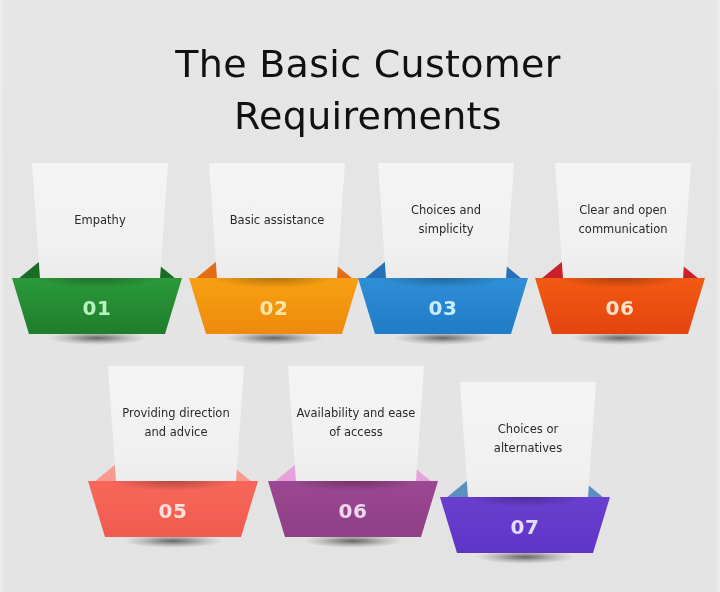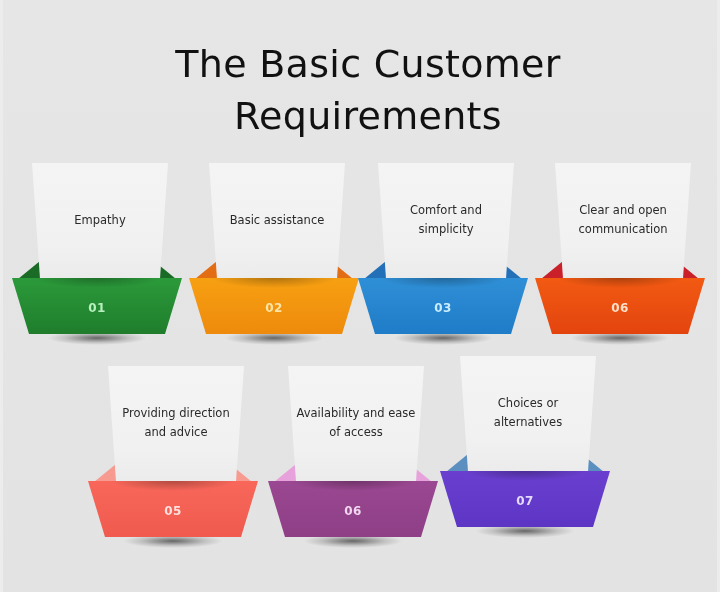--- a/index.html
+++ b/index.html
@@ -64,21 +64,21 @@
     z-index: 4;
     display: flex; align-items: center; justify-content: center;
   }
   .item .pocket-inner-shadow {
     position: absolute; left: 22px; top: 115px;
     width: 126px; height: 10px;
     background: radial-gradient(ellipse at center top, rgba(0,0,0,0.28) 0%, rgba(0,0,0,0) 70%);
     z-index: 5;
   }
   .item .num {
-    font-size: 12px; font-weight: bold;
+    font-size: 20px; font-weight: bold;
     letter-spacing: 0.5px;
     position: relative; top: 2px;
   }
   .item .ground-shadow {
     position: absolute; left: 35px; top: 168px;
     width: 100px; height: 14px;
     background: radial-gradient(ellipse at center, rgba(0,0,0,0.55) 0%, rgba(0,0,0,0.15) 45%, rgba(0,0,0,0) 70%);
     z-index: 0;
   }
 </style>
@@ -119,21 +119,21 @@
     </div>
   <div class="pocket-inner-shadow"></div>
 </div>
 
 <div class="item" style="left:358px; top:163px;">
   <div class="ground-shadow"></div>
   <div class="flap left" style="background: rgb(36, 112, 184);"></div>
   <div class="flap right" style="background: rgb(36, 112, 184);"></div>
   <div class="card"></div>
   <div class="card-text">
-      <span>Comfort and simplicity</span>
+      <span>Choices and simplicity</span>
     </div>
   <div class="pocket" style="background: linear-gradient(rgb(47, 143, 214) 0%, rgb(31, 124, 200) 100%);">
       <span class="num" style="color: rgb(201, 236, 255);">03</span>
     </div>
   <div class="pocket-inner-shadow"></div>
 </div>
 
 <div class="item" style="left:535px; top:163px;">
   <div class="ground-shadow"></div>
   <div class="flap left" style="background: rgb(201, 32, 42);"></div>
@@ -169,21 +169,21 @@
   <div class="card"></div>
   <div class="card-text">
       <span>Availability and ease of access</span>
     </div>
   <div class="pocket" style="background: linear-gradient(rgb(154, 72, 145) 0%, rgb(142, 63, 134) 100%);">
       <span class="num" style="color: rgb(241, 214, 239);">06</span>
     </div>
   <div class="pocket-inner-shadow"></div>
 </div>
 
-<div class="item" style="left:440px; top:356px;text-decoration:underline;">
+<div class="item" style="left:440px; top:382px;text-decoration:underline;">
   <div class="ground-shadow"></div>
   <div class="flap left" style="background: rgb(91, 143, 192);"></div>
   <div class="flap right" style="background: rgb(91, 143, 192);"></div>
   <div class="card"></div>
   <div class="card-text">
       <span>Choices or alternatives</span>
     </div>
   <div class="pocket" style="background: linear-gradient(rgb(106, 63, 207) 0%, rgb(93, 53, 196) 100%);">
       <span class="num" style="color: rgb(228, 219, 255);">07</span>
     </div>

